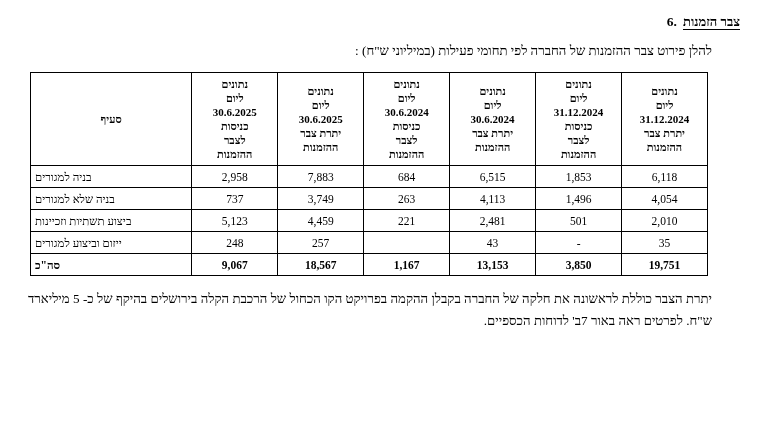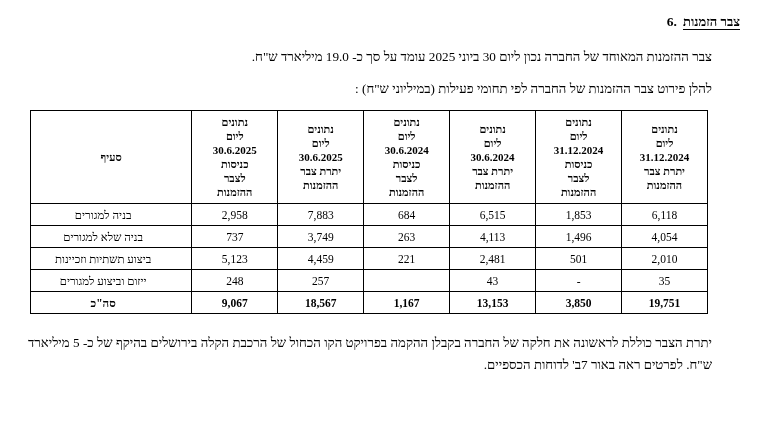--- a/index.html
+++ b/index.html
@@ -77,51 +77,50 @@
     text-align: center;
     vertical-align: middle;
     border-radius: 32px;
   }
   table.orders tbody td.num {
     text-align: center;
     font-size: 11.5px;
     height: 19px;
   }
   table.orders tbody td.label {
-    text-align: center;
+    text-align: left;
     font-size: 11.5px;
     padding-right: 20px;
   }
   table.orders tbody tr.total td {
     font-weight: bold;
     border-top: 1.6px solid #000;
   }
   table.orders tbody tr:first-child td {
     border-top: 1.6px solid #000;
   }
   .col-num { width: 11.2%; }
   .col-item { width: 21%; }
   .footer-paras {
-    margin-top: 18px;
+    margin-top: 12px;
   }
   .p-indent {
     margin-right: 56px;
   }
 </style>
 </head>
 <body>
 
 <div class="page">
 
   <div class="section-heading">
     <span class="section-title">צבר הזמנות</span>
     <span class="section-number">.6</span>
   </div>
 
-  <p class="para intro p-indent">צבר ההזמנות המאוחד של החברה נכון ליום 30 ביוני 2025 עומד על סך כ- 19.0 מיליארד ש"ח.</p>
   <p class="para p-indent">להלן פירוט צבר ההזמנות של החברה לפי תחומי פעילות (במיליוני ש"ח) :</p>
 
   <div class="table-wrap">
     <table class="orders">
       <colgroup>
         <col class="col-num">
           <col class="col-num">
           <col class="col-num">
           <col class="col-num">
           <col class="col-num">

